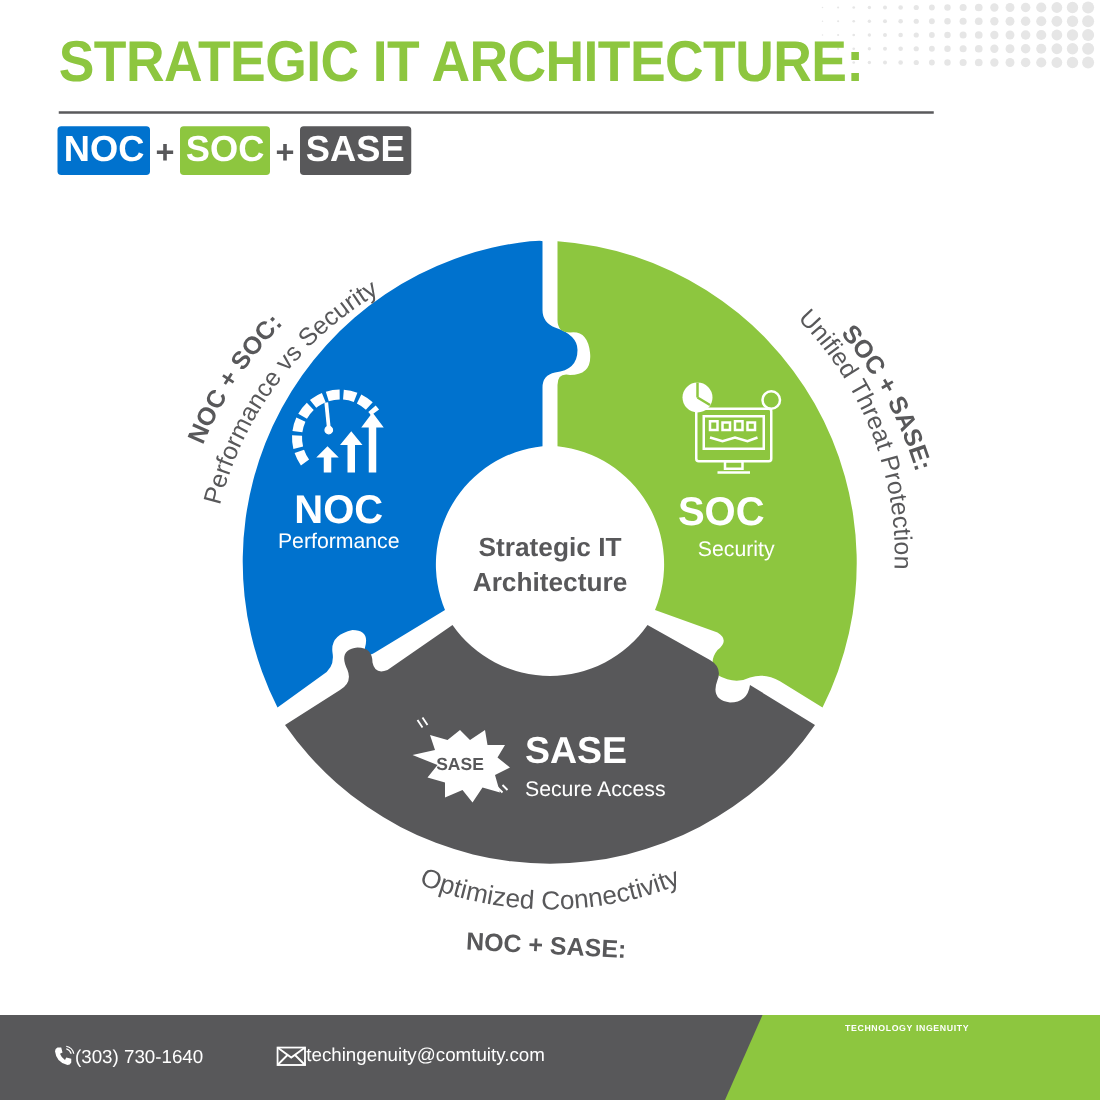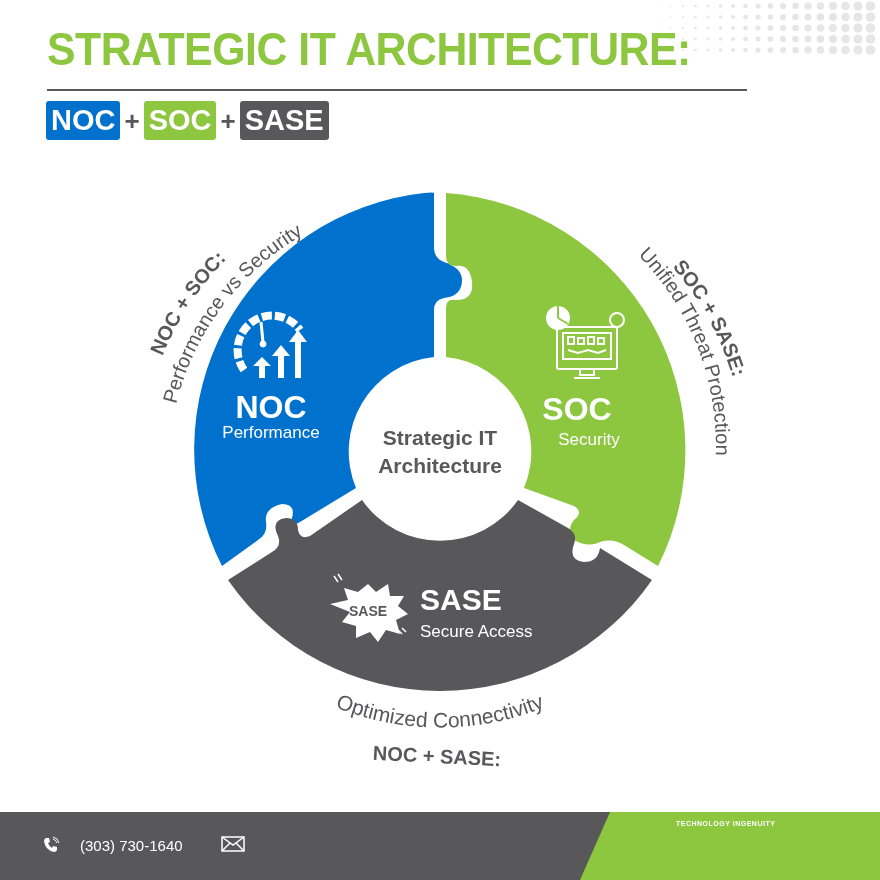--- a/index.html
+++ b/index.html
@@ -9,21 +9,21 @@
   .rule{position:absolute;left:47px;top:89px;width:700px;height:2px;background:#5a5a5c;}
   .tags{position:absolute;left:46px;top:101px;display:flex;align-items:center;gap:4px;}
   .tag{color:#fff;font-weight:700;font-size:29px;padding:1px 5px 2px 5px;border-radius:3px;line-height:36px;}
   .tag.noc{background:#0072ce;}
   .tag.soc{background:#8dc63f;}
   .tag.sase{background:#58585a;}
   .plus{color:#58585a;font-weight:700;font-size:26px;line-height:36px;}
   .diagram{position:absolute;left:0;top:0;width:880px;height:880px;}
   .footer{position:absolute;left:0;top:812px;width:880px;height:68px;background:#58585a;}
   .footer-green{position:absolute;right:0;top:812px;width:300px;height:68px;background:#8dc63f;clip-path:polygon(30px 0,300px 0,300px 68px,0 68px);}
-  .contact{position:absolute;top:836px;color:#fff;font-size:15px;display:flex;align-items:center;gap:20px;}
+  .contact{position:absolute;top:836px;color:#fff;font-size:15px;display:flex;align-items:center;gap:0;}
   .logo{position:absolute;left:676px;top:822px;color:#fff;}
   .logo-main{font-weight:700;font-size:32px;line-height:34px;letter-spacing:-1px;}
   .logo-main .tuity{font-size:30px;}
   .logo-sub{font-size:7px;letter-spacing:0.5px;margin-top:-2px;font-weight:700;}
 </style>
 </head>
 <body>
 
 <svg class="dots" viewBox="0 0 230 60">
   <g fill="#e6e6e6">
@@ -226,17 +226,18 @@
     <path d="M4 2 L7 2 L8 6 L6 7 Q7 10 10 12 L11 10 L15 11 L15 14 Q14 16 12 16 Q3 14 2 5 Q2 3 4 2 Z" fill="#ffffff"></path>
     <path d="M11 3 Q14 4 15 7 M11 1 Q16 2 17 7" stroke="#ffffff" fill="none" stroke-width="1"></path>
   </svg>
   <span>(303) 730-1640</span>
 </div>
 <div class="contact" style="left:221px;">
   <svg width="24" height="16" viewBox="0 0 24 16">
     <rect x="1" y="1" width="22" height="14" fill="none" stroke="#ffffff" stroke-width="1.5"></rect>
     <path d="M1 1 L12 9 L23 1 M1 15 L9 7 M23 15 L15 7" fill="none" stroke="#ffffff" stroke-width="1.5"></path>
   </svg>
+  <span>techingenuity@comtuity.com</span>
 </div>
 
 <div class="logo">
   <div class="logo-sub">TECHNOLOGY INGENUITY</div>
 </div>
 
 </body></html>

